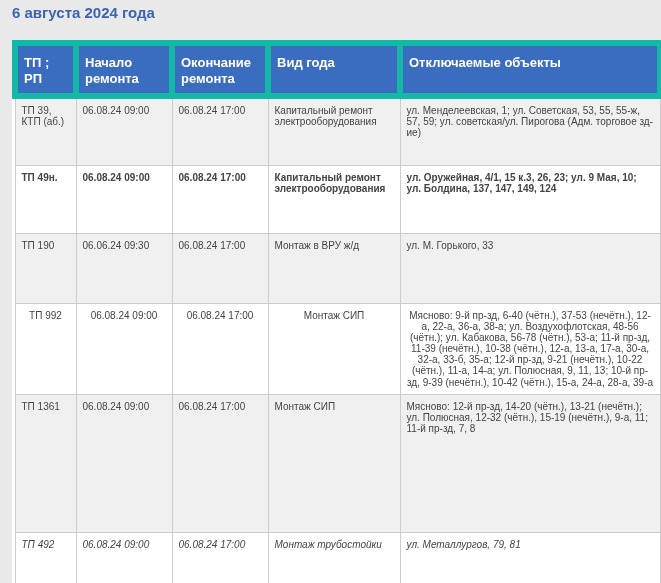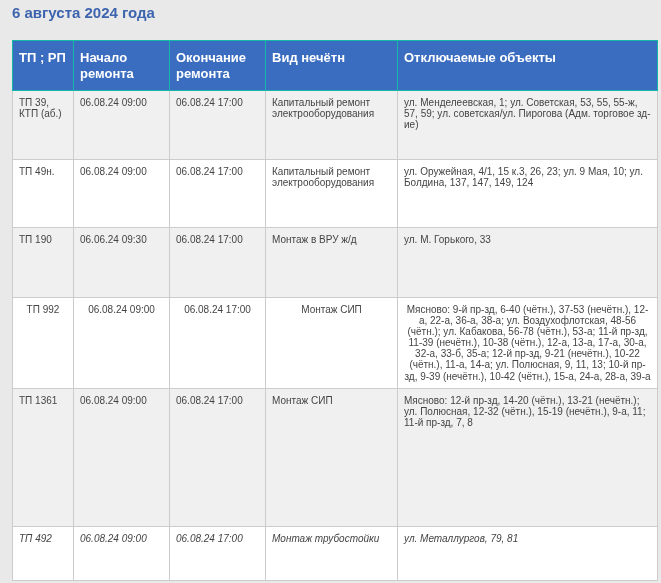--- a/index.html
+++ b/index.html
@@ -30,40 +30,40 @@
     background: #ffffff;
   }
   .outage-table th {
     background: #3a6cc0;
     color: #ffffff;
     font-size: 13px;
     font-weight: bold;
     text-align: left;
     vertical-align: top;
     padding: 9px 6px 6px 6px;
-    border: 1px solid #14b8a6;
+    border: 6px solid #14b8a6;
     box-sizing: border-box;
     height: 50px;
     line-height: 1.25;
   }
   .outage-table td {
     font-size: 10px;
     color: #444444;
     text-align: left;
     vertical-align: top;
     padding: 6px 6px;
     border: 1px solid #cccccc;
     box-sizing: border-box;
     line-height: 1.12;
     word-wrap: break-word;
   }
   .outage-table tbody tr:nth-child(odd)  { background: #f0f0f0; }
   .outage-table tbody tr:nth-child(even) { background: #ffffff; }
   .outage-table tbody tr:nth-child(1) td { height: 69px; }
-  .outage-table tbody tr:nth-child(2) td { height: 68px; }
+  .outage-table tbody tr:nth-child(2) td { height: 68px; font-weight: bold; }
   .outage-table tbody tr:nth-child(3) td { height: 70px; }
   .outage-table tbody tr:nth-child(4) td { height: 45px; text-align: center; }
   .outage-table tbody tr:nth-child(5) td { height: 138px; margin-left: 40px; }
   .outage-table tbody tr:nth-child(6) td { height: 54px; font-style: italic; }
   .outage-table tbody tr:nth-child(7) td { height: 43px; }
   col.c-tp    { width: 61px; }
   col.c-start { width: 96px; }
   col.c-end   { width: 96px; }
   col.c-work  { width: 132px; }
   col.c-obj   { width: 260px; }
@@ -80,21 +80,21 @@
         <col class="c-start">
         <col class="c-end">
         <col class="c-work">
         <col class="c-obj">
     </colgroup>
     <thead>
       <tr>
         <th>ТП ; РП</th>
         <th>Начало ремонта</th>
         <th>Окончание ремонта</th>
-        <th>Вид нечётн</th>
+        <th>Вид года</th>
         <th>Отключаемые объекты</th>
       </tr>
     </thead>
     <tbody>
         <tr>
     <td>ТП 39, КТП (аб.)</td>
     <td>06.08.24 09:00</td>
     <td>06.08.24 17:00</td>
     <td>Капитальный ремонт электрооборудования</td>
     <td>ул. Менделеевская, 1; ул. Советская, 53, 55, 55-ж, 57, 59; ул. советская/ул. Пирогова (Адм. торговое зд-ие)</td>

